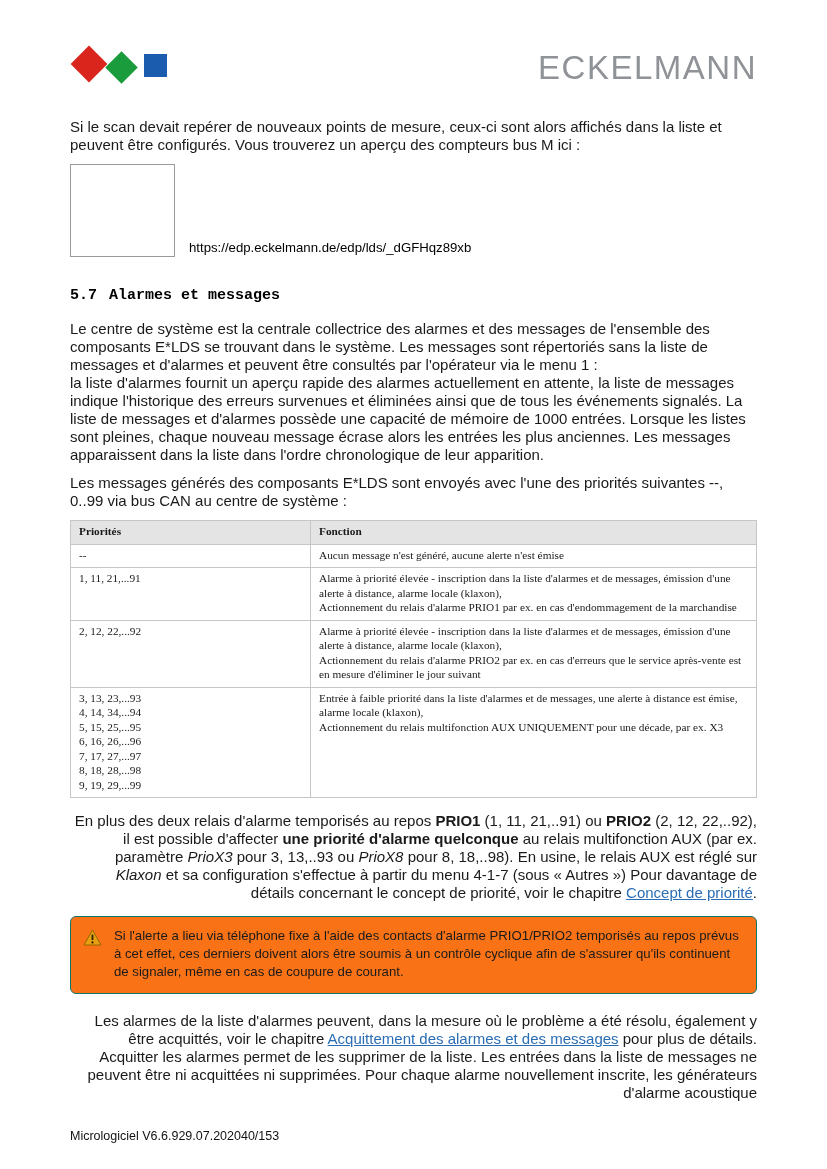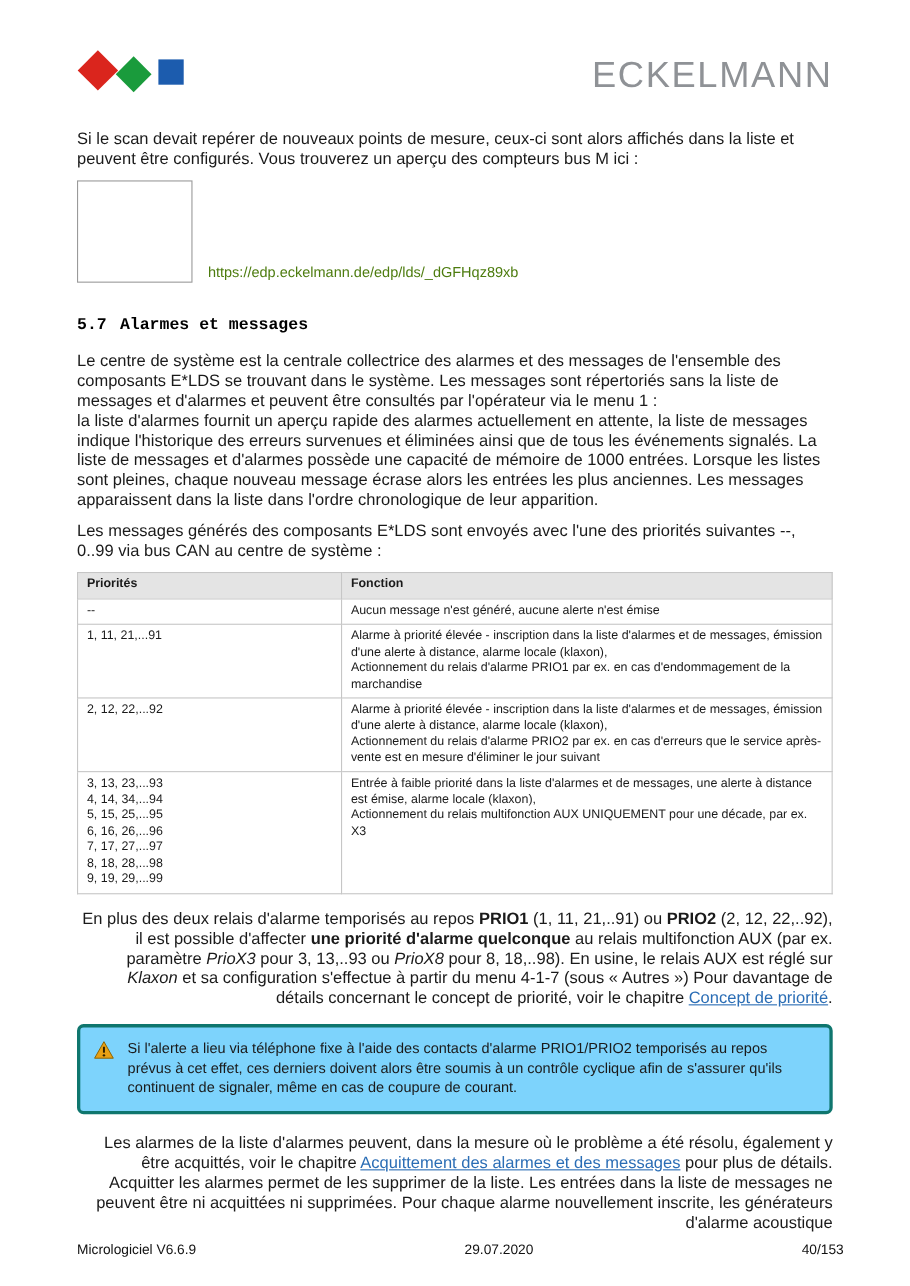--- a/index.html
+++ b/index.html
@@ -11,53 +11,53 @@
   .page { width:827px; height:1169px; padding:42px 70px 12px 70px; position:relative; }
 
   .header-row { display:flex; justify-content:space-between; align-items:center; height:52px; margin-bottom:24px; }
   .brand { font-size:33px; color:#8f9296; letter-spacing:1.5px; font-weight:400; }
 
   p.body { font-size:15px; line-height:18px; white-space:pre-line; }
   .intro { margin-bottom:10px; }
 
   .qr-row { display:flex; align-items:flex-end; gap:14px; margin-bottom:30px; }
   .qr-box { width:105px; height:93px; border:1px solid #9a9a9a; background:#ffffff; }
-  .link-url { font-size:13.2px; color:#4d7c0f; cursor:pointer; text-decoration:none; padding-bottom:2px; }
+  .link-url { font-size:13.2px; color:#000000; cursor:pointer; text-decoration:none; padding-bottom:2px; }
 
   h2.heading { font-size:15px; font-weight:700; margin-bottom:16px; color:#000;font-family:Liberation Mono, monospace; }
   h2.heading .sec-num { margin-right:12px; }
 
   .para-gap { margin-bottom:10px; }
 
-  table.prio-table { width:100%; border-collapse:collapse; margin:4px 0 14px 0; table-layout:fixed; }
+  table.prio-table { width:100%; border-collapse:collapse; margin:4px 0 14px 0; table-layout:fixed;font-family:Liberation Serif, serif; }
   table.prio-table col.c1 { width:240px; }
   table.prio-table th, table.prio-table td {
     border:1px solid #c6c6c6; font-size:11.3px; line-height:14.5px;
     padding:3px 8px 5px 8px; text-align:left; vertical-align:top; white-space:pre-line;
   }
   table.prio-table th { background:#e4e4e4; font-weight:700; }
   table.prio-table td { background:#ffffff; }
 
   .rich { margin-bottom:14px;text-align:right; }
   .seg-normal { font-weight:400; }
   .seg-bold { font-weight:700; }
   .seg-italic { font-style:italic; }
   .seg-link { color:#2a6db5; text-decoration:underline; cursor:pointer; }
 
   .warning {
     display:flex; gap:12px; align-items:flex-start;
-    background:#7dd3fc; border:3px solid #0f766e; border-radius:6px;
+    background:#f97316; border:1px solid #0f766e; border-radius:6px;
     padding:10px 14px 12px 12px; margin-bottom:18px;
   }
   .warn-icon { flex:0 0 auto; padding-top:2px; }
   .warn-text { font-size:13.2px; line-height:18px; white-space:pre-line; }
 
   .footer {
     position:absolute; left:70px; right:60px; bottom:26px;
-    display:flex; justify-content:space-between; font-size:12.5px; color:#111;
+    display:flex; font-size:12.5px; color:#111;
   }
 </style>
 </head>
 <body>
 
 <div class="page">
 
   <div class="header-row">
     <div class="logo">
       <svg width="108" height="46" viewBox="0 0 108 46">

